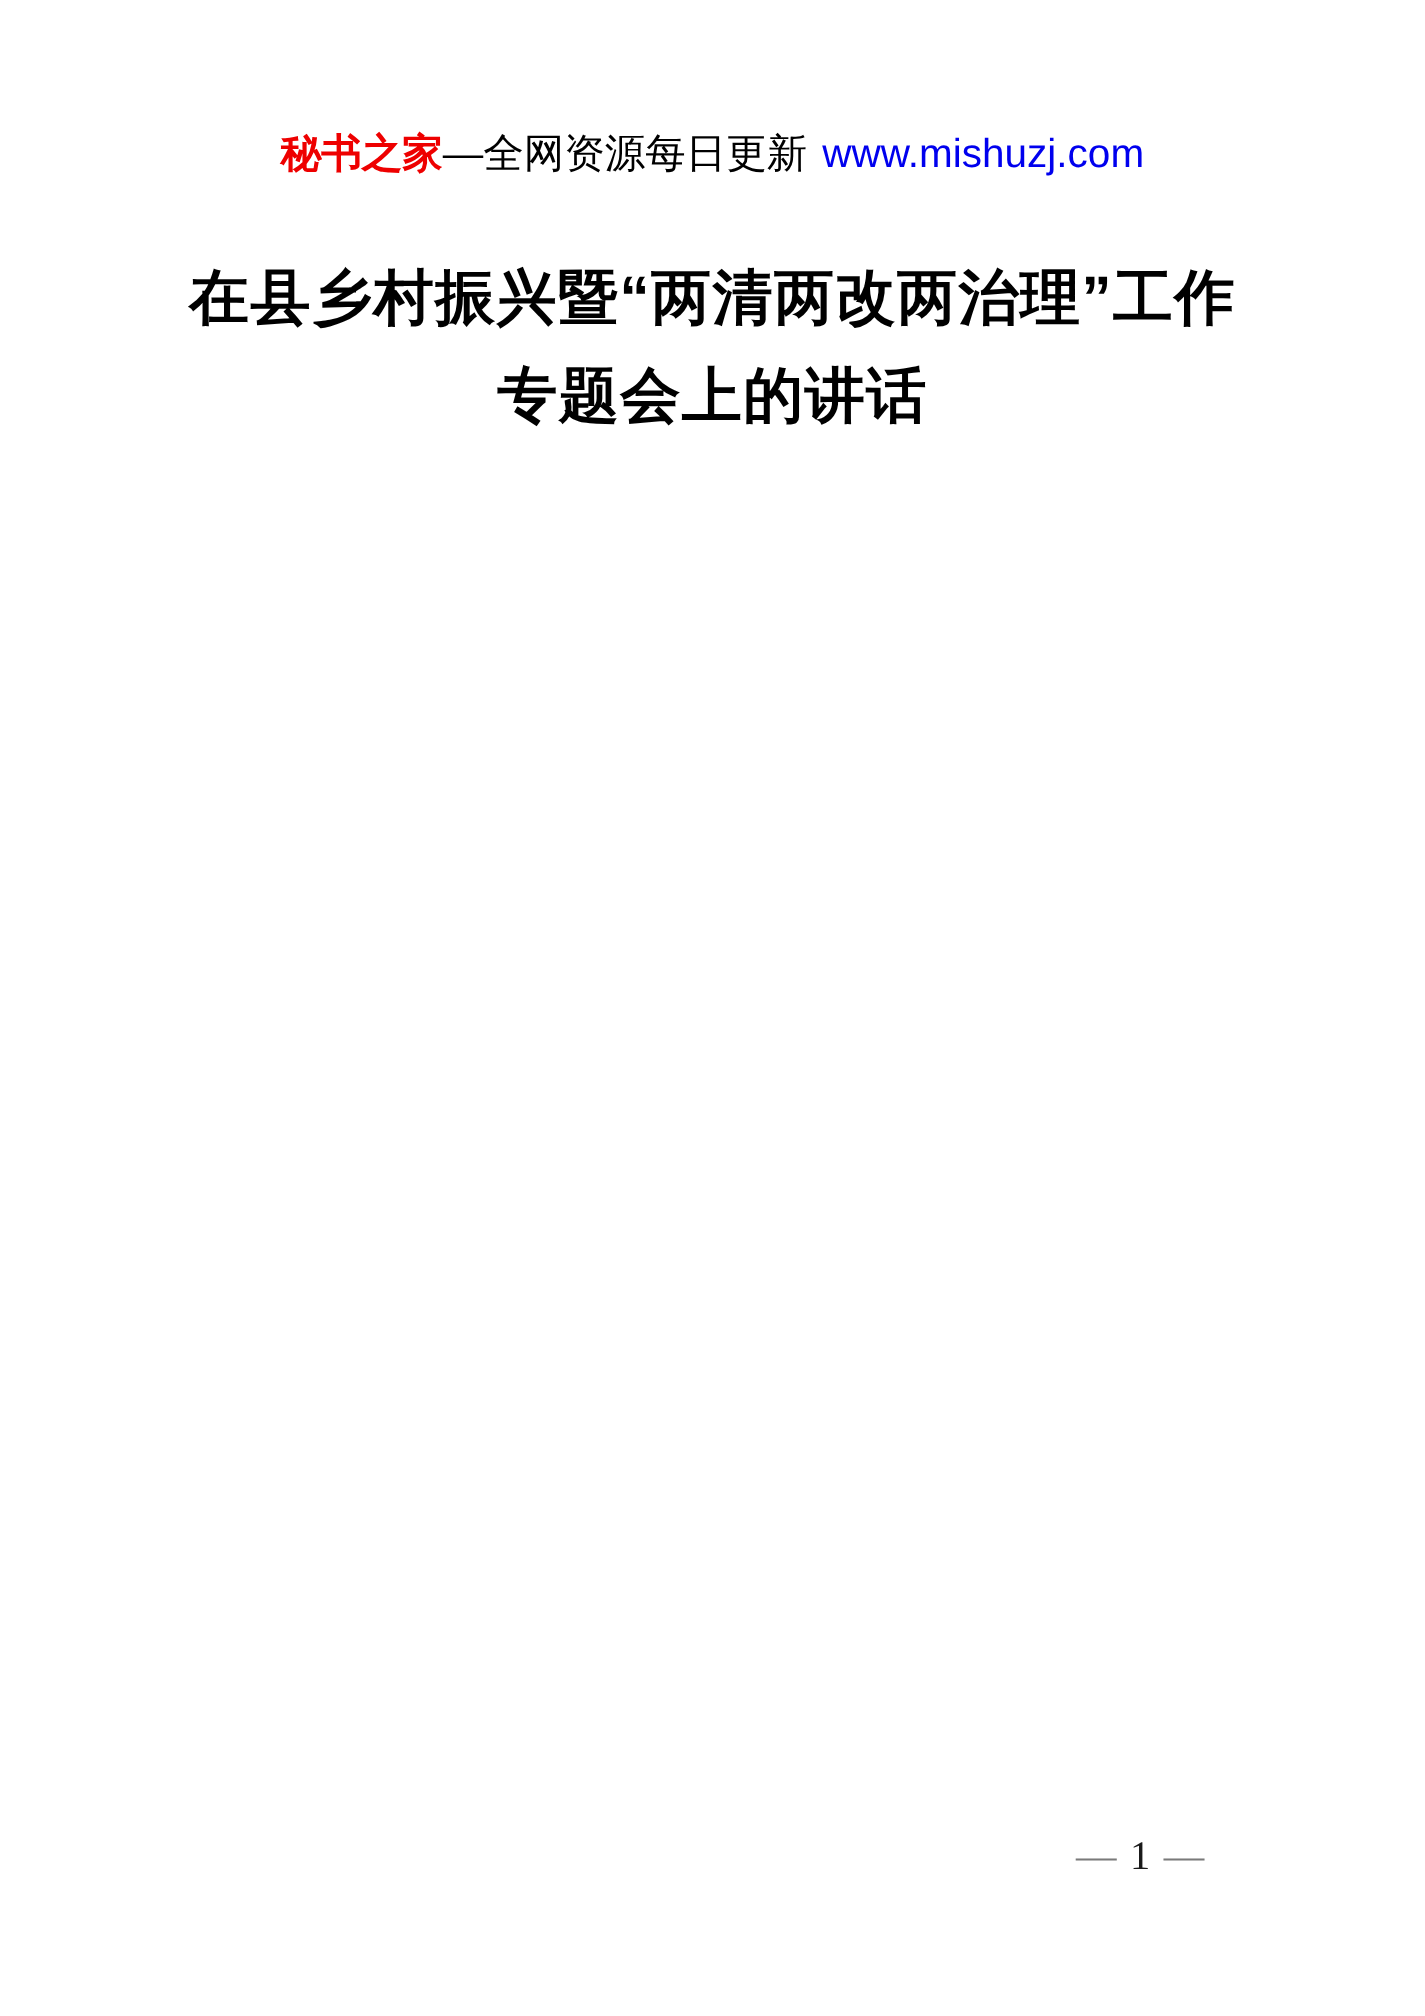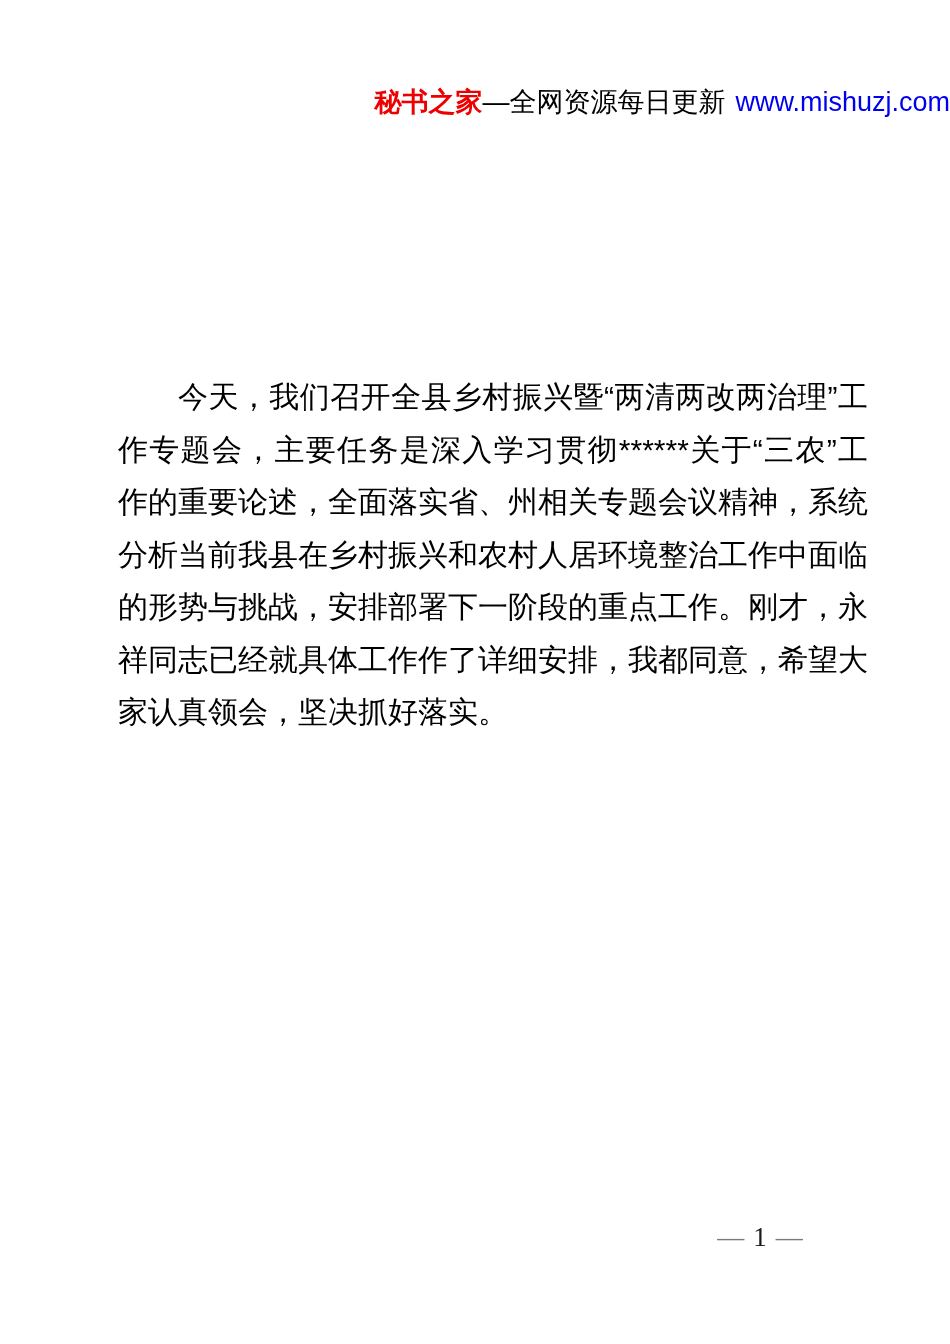--- a/index.html
+++ b/index.html
@@ -15,21 +15,21 @@
       overflow: hidden;
       color: #000000;
       font-family: "Liberation Sans", sans-serif;
     }
     
     .doc-header {
       position: absolute;
       top: 86px;
       left: 0;
       right: 0;
-      text-align: right;
+      text-align: center;
       font-size: 27px;
       line-height: 32px;
       white-space: nowrap;
     }
     .brand {
       color: #ee0000;
       font-weight: bold;
     }
     .brand-sep {
       color: #000000;
@@ -94,22 +94,25 @@
   </style>
 </head>
 <body>
 
 <div class="page">
 
   <div class="doc-header">
     <span class="brand">秘书之家</span><span class="brand-sep">—</span><span class="tagline">全网资源每日更新</span><a class="site-url">www.mishuzj.com</a>
   </div>
 
+  <div class="doc-title">
+    <div>在县乡村振兴暨“两清两改两治理”工作</div>
+    <div>专题会上的讲话</div>
+  </div>
 
   <div class="doc-body">
-    <p class="para">今天，我们召开全县乡村振兴暨“两清两改两治理”工作专题会，主要任务是深入学习贯彻******关于“三农”工作的重要论述，全面落实省、州相关专题会议精神，系统分析当前我县在乡村振兴和农村人居环境整治工作中面临的形势与挑战，安排部署下一阶段的重点工作。刚才，永祥同志已经就具体工作作了详细安排，我都同意，希望大家认真领会，坚决抓好落实。</p>
   </div>
 
   <div class="page-number">
     <span class="dash">—</span><span class="num">1</span><span class="dash">—</span>
   </div>
 
 </div>
 
 </body></html>

